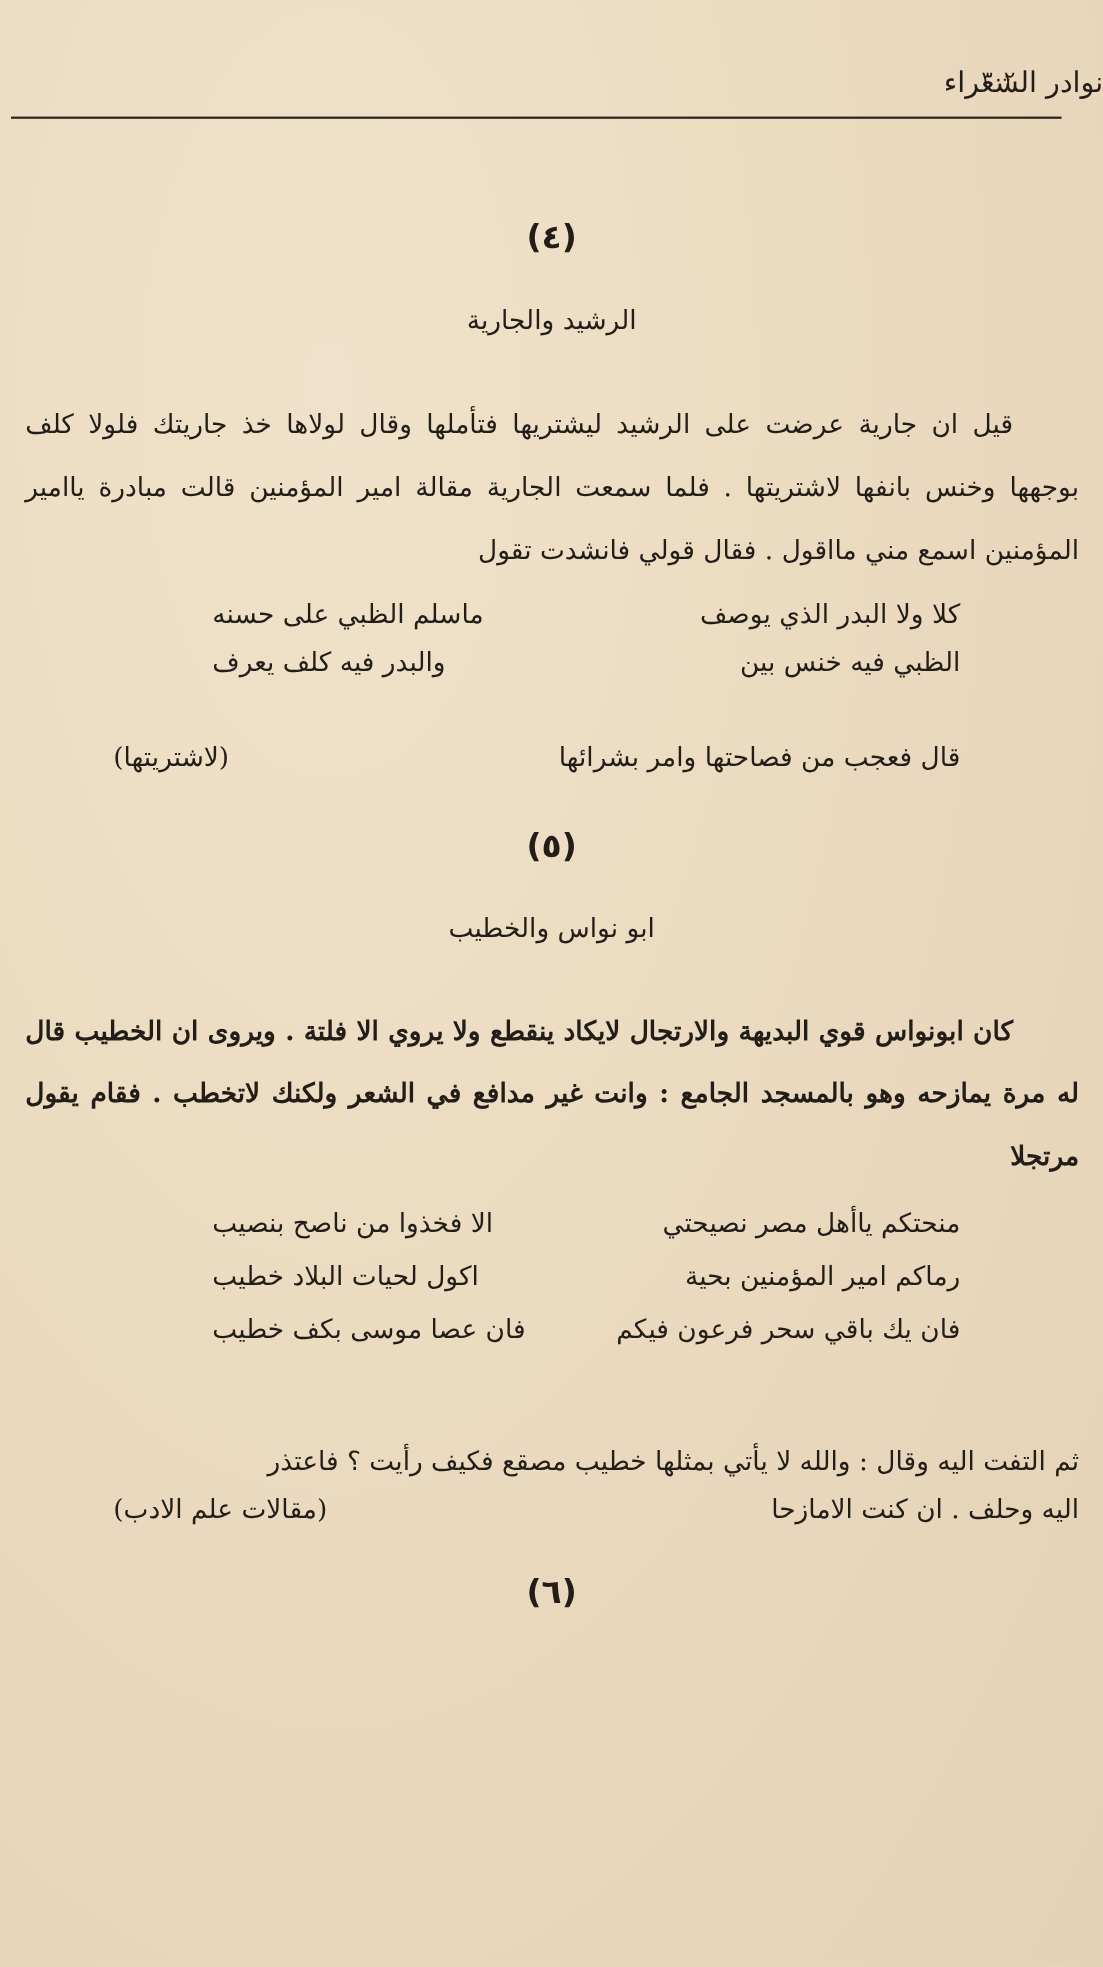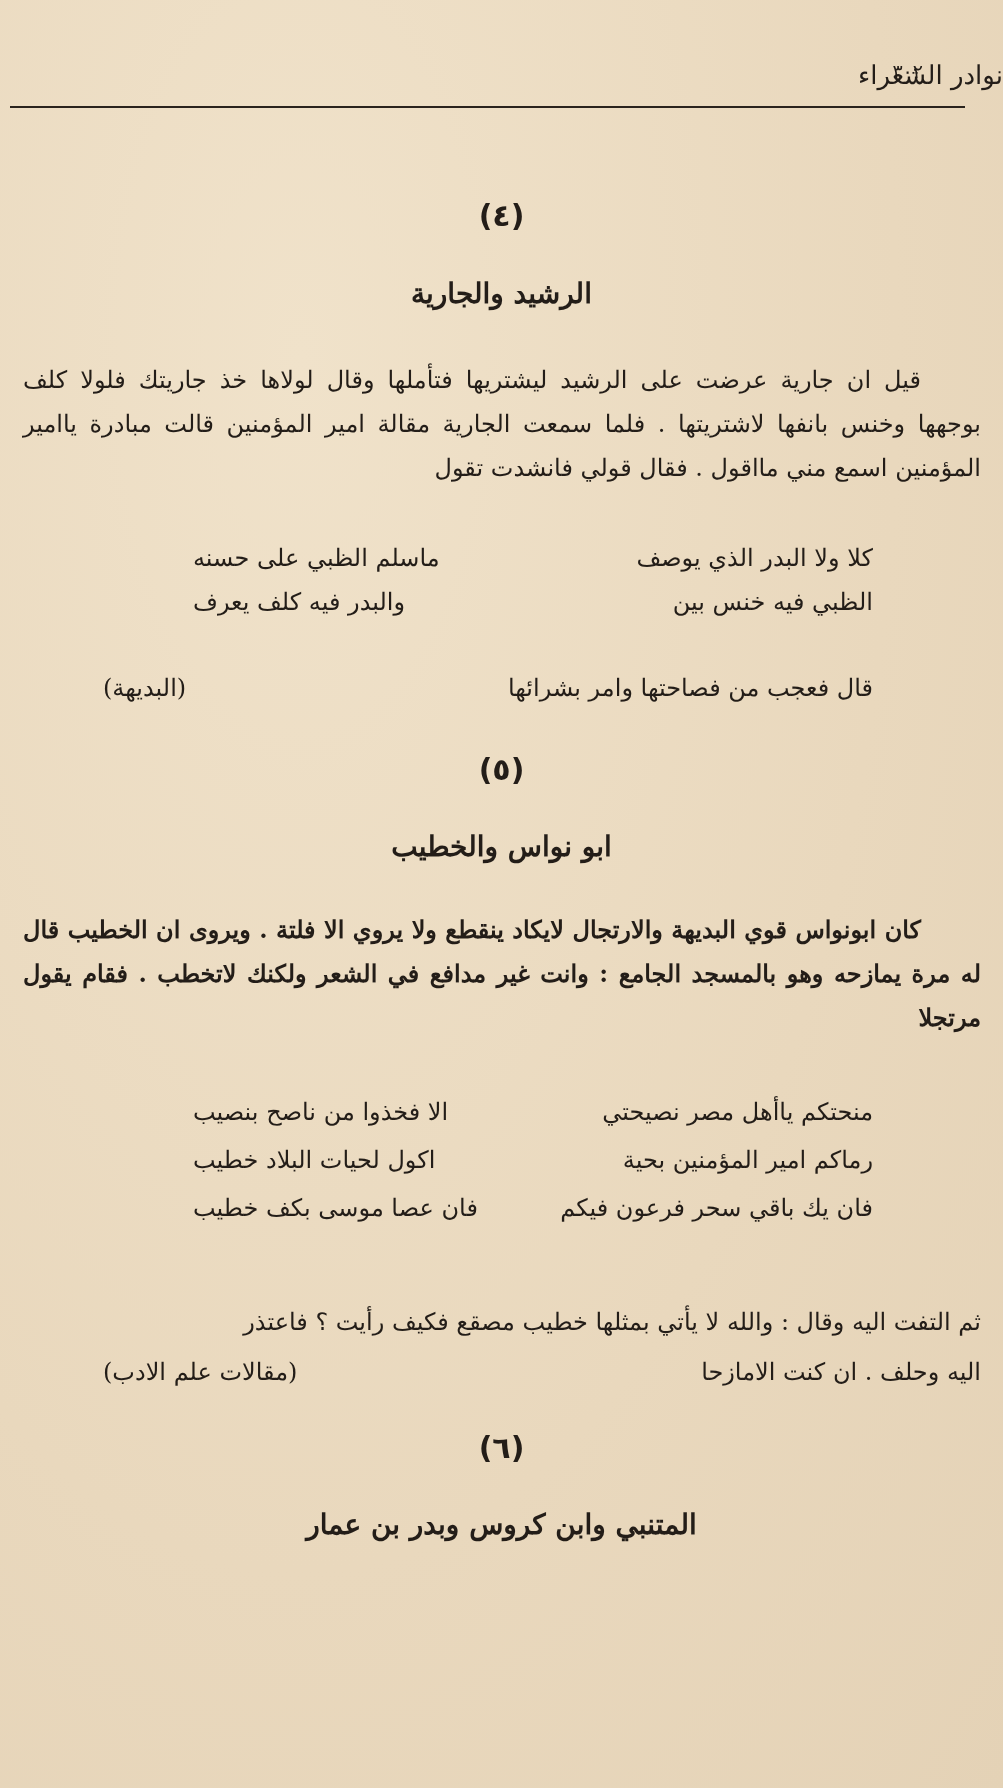--- a/index.html
+++ b/index.html
@@ -41,27 +41,27 @@
     }
     .section-number {
       position: absolute; left: 0; right: 0;
       text-align: center;
       font-size: 30px; font-weight: bold;
       font-family: "DejaVu Sans", sans-serif;
     }
     .section-title {
       position: absolute; left: 0; right: 0;
       text-align: center;
-      font-size: 28px; font-weight: bold;
+      font-size: 24px; font-weight: normal;
     }
     .prose {
       position: absolute;
       right: 22px; width: 958px;
       font-size: 24px;
-      line-height: 44px;
+      line-height: 57px;
       text-align: justify;
     }
     .prose p { margin: 0; }
     .prose .indent { text-indent: 60px; }
     .verse {
       position: absolute;
       right: 130px; width: 680px;
       font-size: 24px;
       line-height: 44px;
     }
@@ -99,21 +99,21 @@
       <span class="hemistich">كلا ولا البدر الذي يوصف</span>
       <span class="hemistich">ماسلم الظبي على حسنه</span>
     </div>
     <div class="verse-line">
       <span class="hemistich">الظبي فيه خنس بين</span>
       <span class="hemistich">والبدر فيه كلف يعرف</span>
     </div>
   </div>
   <div class="source-line" style="top:666px; padding-right:108px; box-sizing:border-box; padding-left:80px;">
     <span>قال فعجب من فصاحتها وامر بشرائها</span>
-    <span>(البديهة)</span>
+    <span>(لاشتريتها)</span>
   </div>
 
   <div class="section-number" style="top:752px;">(٥)</div>
   <div class="section-title" style="top:830px;">ابو نواس والخطيب</div>
   <div class="prose" style="top:908px;font-weight:bold;">
     <p class="indent">كان ابونواس قوي البديهة والارتجال لايكاد ينقطع ولا يروي الا فلتة . ويروى ان الخطيب قال له مرة يمازحه وهو بالمسجد الجامع : وانت غير مدافع في الشعر ولكنك لاتخطب . فقام يقول مرتجلا</p>
   </div>
   <div class="verse" style="top:1090px;">
     <div class="verse-line" style="height:48px;">
       <span class="hemistich">منحتكم ياأهل مصر نصيحتي</span>
@@ -130,15 +130,14 @@
   </div>
   <div class="prose" style="top:1300px;">
     <p>ثم التفت اليه وقال : والله لا يأتي بمثلها خطيب مصقع فكيف رأيت ؟ فاعتذر</p>
   </div>
   <div class="source-line" style="top:1350px; padding-left:80px; box-sizing:border-box;">
     <span>اليه وحلف . ان كنت الامازحا</span>
     <span>(مقالات علم الادب)</span>
   </div>
 
   <div class="section-number" style="top:1430px;">(٦)</div>
-  <div class="section-title" style="top:1508px;">المتنبي وابن كروس وبدر بن عمار</div>
 
 </div>
 
 </body></html>

